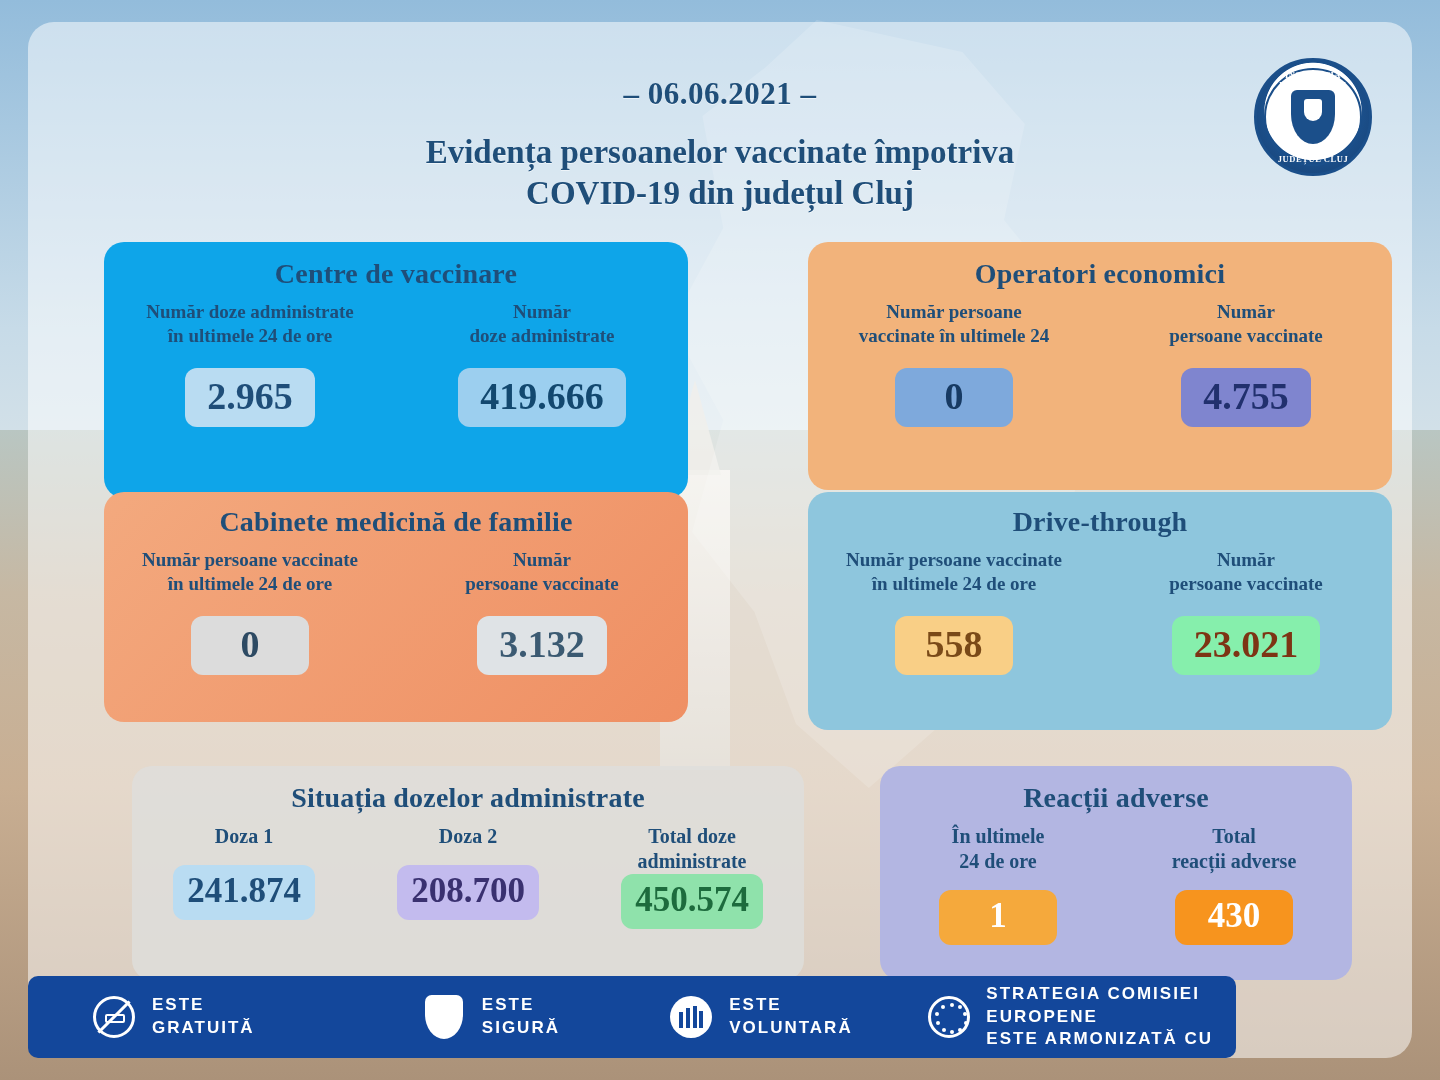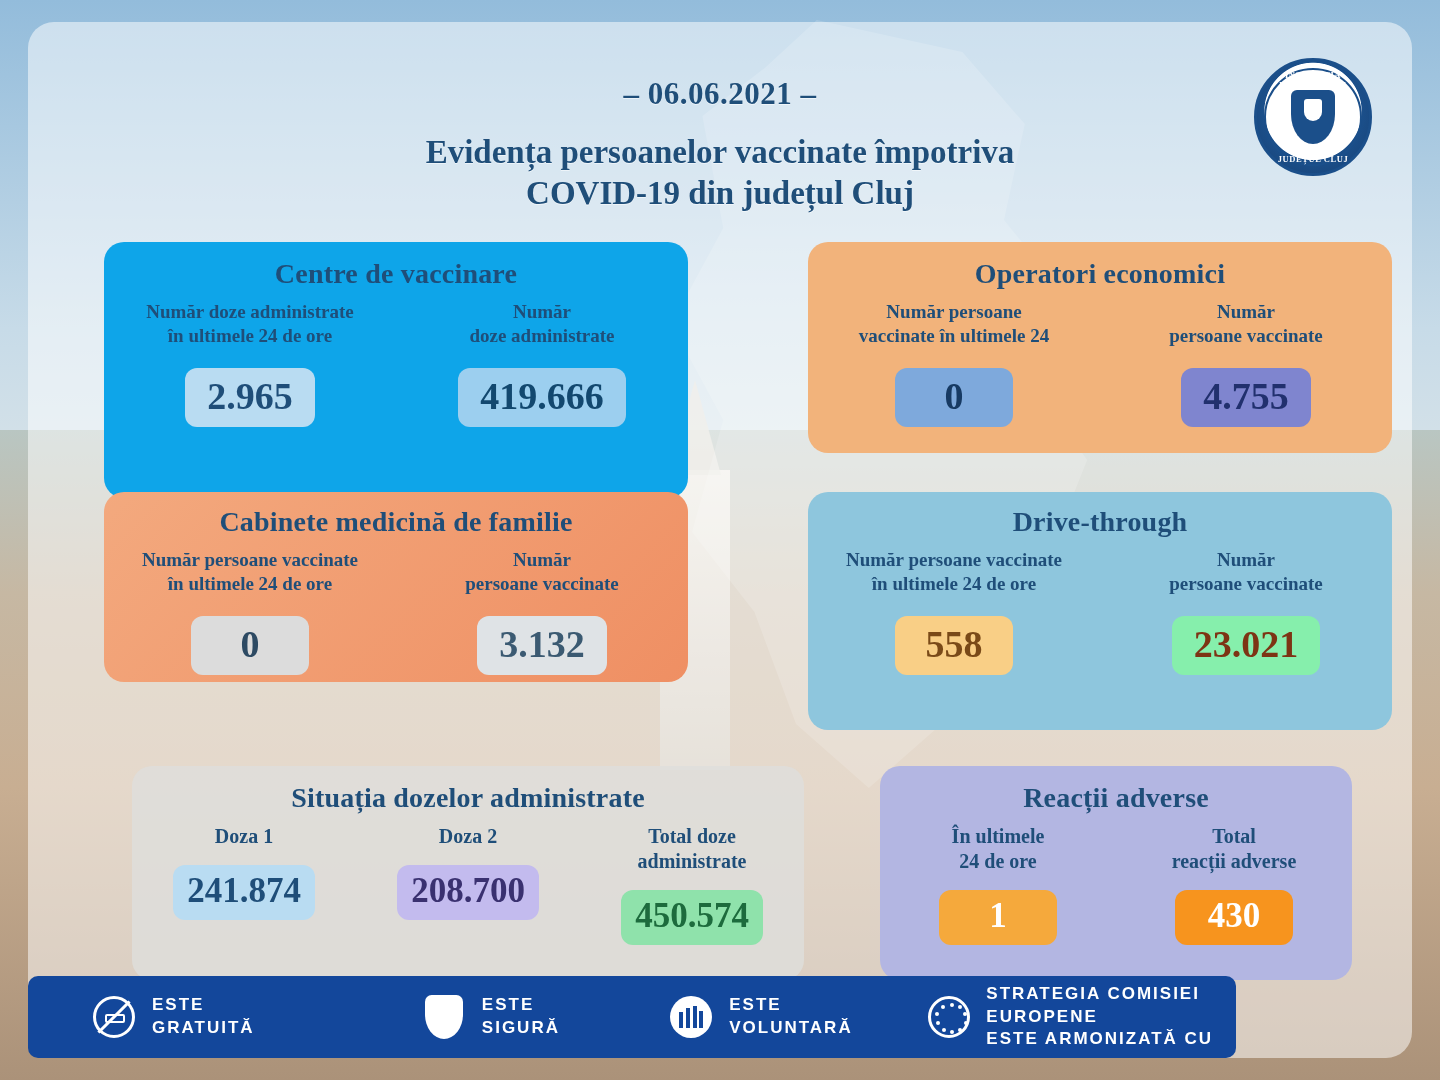--- a/index.html
+++ b/index.html
@@ -102,22 +102,22 @@
   .val {
     display: inline-block;
     border-radius: 12px;
     font-size: 38px; font-weight: bold;
     padding: 6px 22px 9px;
     min-width: 118px;
   }
 
   
   #card-centre   { left: 76px;  top: 220px;  width: 584px; height: 256px; background: #0ea5e9; }
-  #card-operatori{ left: 780px; top: 220px;  width: 584px; height: 211px; background: #f2b37b; }
-  #card-cabinete { left: 76px;  top: 470px;  width: 584px; height: 190px; background: linear-gradient(135deg,#f3a97e,#ef8f63); }
+  #card-operatori{ left: 780px; top: 220px;  width: 584px; height: 248px; background: #f2b37b; }
+  #card-cabinete { left: 76px;  top: 470px;  width: 584px; height: 230px; background: linear-gradient(135deg,#f3a97e,#ef8f63); }
   #card-drive    { left: 780px; top: 470px;  width: 584px; height: 238px; background: #8ec6dd; }
   #card-situatia { left: 104px; top: 744px;  width: 672px; height: 214px; background: rgba(222,222,220,0.82); }
   #card-reactii  { left: 852px; top: 744px;  width: 472px; height: 214px; background: #b3b6e2; }
 
   #card-cabinete h2, #card-drive h2 { padding-top: 14px; }
 
   .note {
     position: absolute; left: 44px; top: 958px;
     font-size: 20px; font-weight: bold; color: #1f4e79;
     text-shadow: 0 1px 0 rgba(255,255,255,.5);
@@ -319,21 +319,21 @@
         </div>
         <div style="margin-top:16px">
           <span class="val" style="background:#c3bbee;color:#3a3170;font-size:35px;padding:6px 14px 9px">208.700</span>
         </div>
       </div>
       <div class="col">
         <div class="lbl" style="font-size:20px">
           <div>Total doze</div>
           <div>administrate</div>
         </div>
-        <div style="margin-top:16px">
+        <div style="">
           <span class="val" style="background:#8fe2ab;color:#1d6b3d;font-size:35px;padding:6px 14px 9px">450.574</span>
         </div>
       </div>
     </div>
   </div>
 
   <div class="card" id="card-reactii">
     <h2>Reacții adverse</h2>
     <div class="cols">
       <div class="col">

